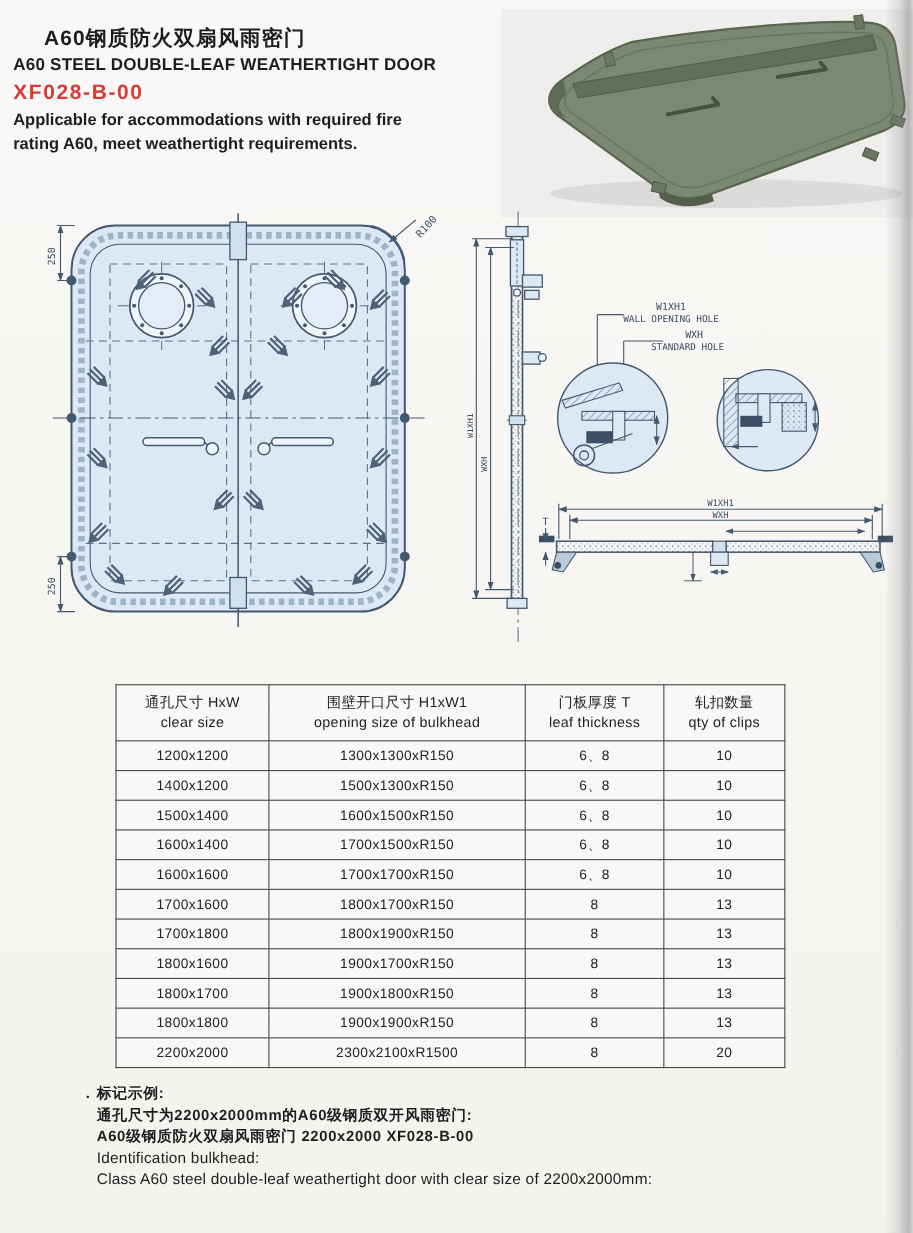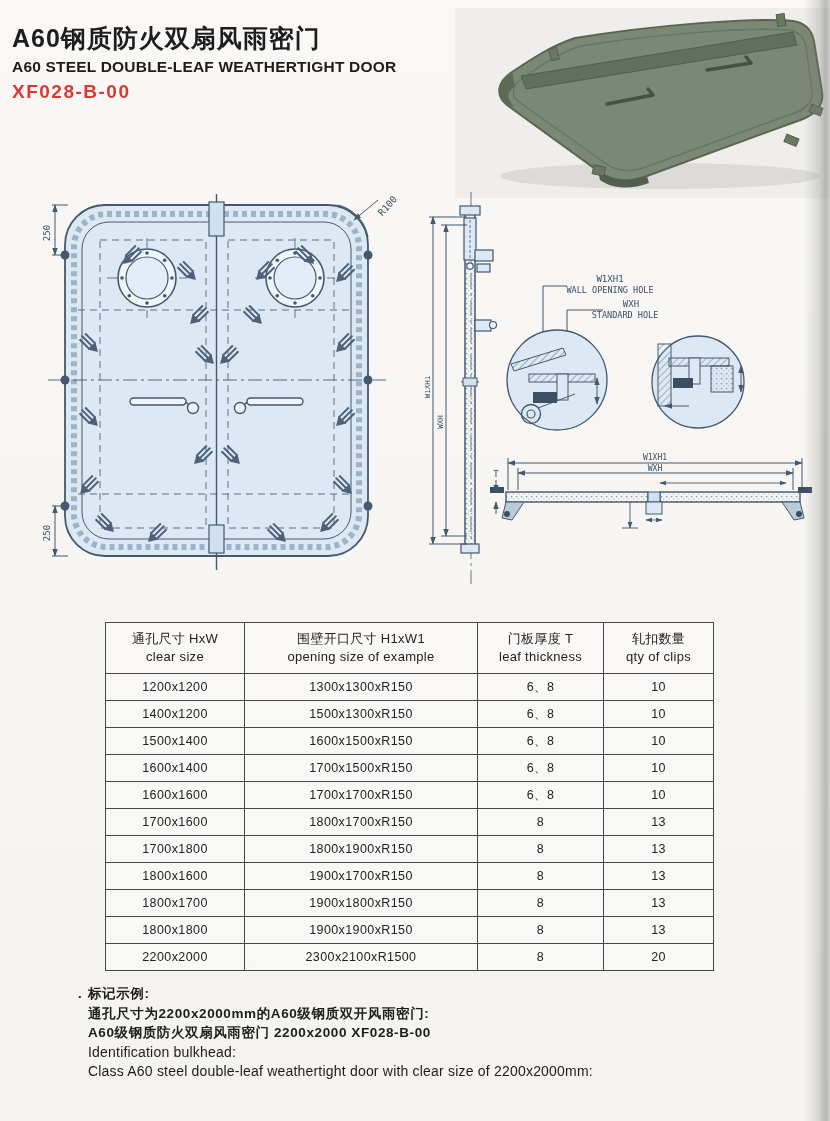--- a/index.html
+++ b/index.html
@@ -8,21 +8,21 @@
     background:linear-gradient(180deg,#f9f8f6 0%,#f6f5f2 60%,#f4f3f0 100%);
     font-family:"Liberation Sans","DejaVu Sans",sans-serif;color:#1d1d1d;
   }
   .page-edge{
     position:absolute;top:0;right:0;width:26px;height:1121px;
     background:linear-gradient(to right,rgba(120,120,120,0) 0%,rgba(130,130,130,.25) 55%,rgba(110,110,110,.45) 85%,rgba(150,150,150,.35) 100%);
     pointer-events:none;
   }
   
   .header{position:absolute;left:12px;top:22px;width:440px;}
-  .title-zh{font-size:25px;font-weight:bold;letter-spacing:1px;}
+  .title-zh{font-size:19px;font-weight:bold;letter-spacing:1px;margin-left:28px;}
   .title-en{font-size:15.5px;font-weight:bold;margin-top:3px;letter-spacing:.2px;}
   .model{font-size:19px;font-weight:bold;letter-spacing:1.5px;margin-top:5px;}
   .desc-zh{font-size:14px;font-weight:600;line-height:1.55;margin-top:5px;letter-spacing:.5px;}
   .desc-en{font-size:15px;font-weight:600;line-height:1.4;margin-top:3px;}
   
   .photo{position:absolute;left:455px;top:8px;width:375px;height:190px;}
   
   .dwg{position:absolute;}
   .dwg text{font-family:"DejaVu Sans Mono","Liberation Mono",monospace;fill:#3c4e63;}
   
@@ -80,20 +80,24 @@
           <circle cx="-17.7" cy="-17.7" r="1.8"></circle>
       </g>
     </g>
   </defs>
 </svg>
 
 <div class="header">
   <div class="title-zh">A60钢质防火双扇风雨密门</div>
   <div class="title-en">A60 STEEL DOUBLE-LEAF WEATHERTIGHT DOOR</div>
   <div class="model" id="model-code" style="color: rgb(217, 58, 53);">XF028-B-00</div>
+  <div class="desc-en">
+    <span>Applicable for accommodations with required fire</span><br>
+    <span>rating A60, meet weathertight requirements.</span>
+  </div>
 </div>
 
 <svg class="photo" viewBox="0 0 375 190">
   <rect x="0" y="0" width="375" height="190" fill="#efeeec"></rect>
   <ellipse cx="205" cy="168" rx="160" ry="13" fill="rgba(60,60,60,.10)"></ellipse>
 
   <path d="M120,30 C200,17 300,9 338,13 C352,15 357,23 359,33 L367,84
            C369,97 362,105 348,111 L192,168 C173,175 156,173 143,163 L52,97
            C40,87 42,74 57,64 C78,50 96,38 120,30 Z" fill="#7b8873" stroke="#59664f" stroke-width="2"></path>
   <path d="M52,97 C40,87 42,74 57,64 L60,78 C50,86 52,92 60,99 Z" fill="#5d6a55"></path>
@@ -317,21 +321,21 @@
       <col style="width:110px">
   </colgroup>
   <thead>
     <tr>
       <th>
         <div>通孔尺寸 HxW</div>
         <div>clear size</div>
       </th>
       <th>
         <div>围壁开口尺寸 H1xW1</div>
-        <div>opening size of example</div>
+        <div>opening size of bulkhead</div>
       </th>
       <th>
         <div>门板厚度 T</div>
         <div>leaf thickness</div>
       </th>
       <th>
         <div>轧扣数量</div>
         <div>qty of clips</div>
       </th>
     </tr>

